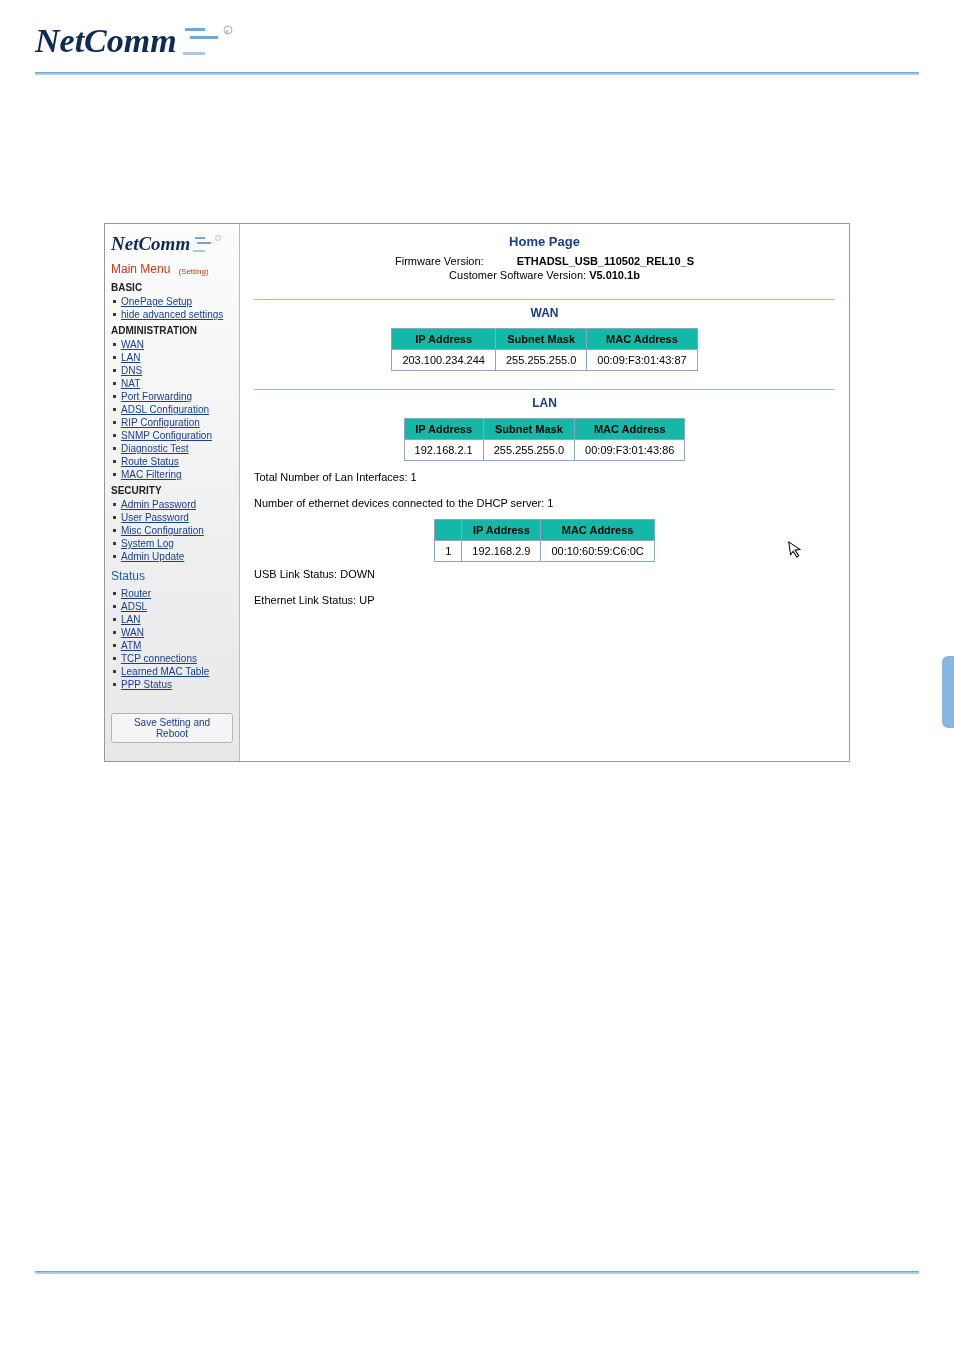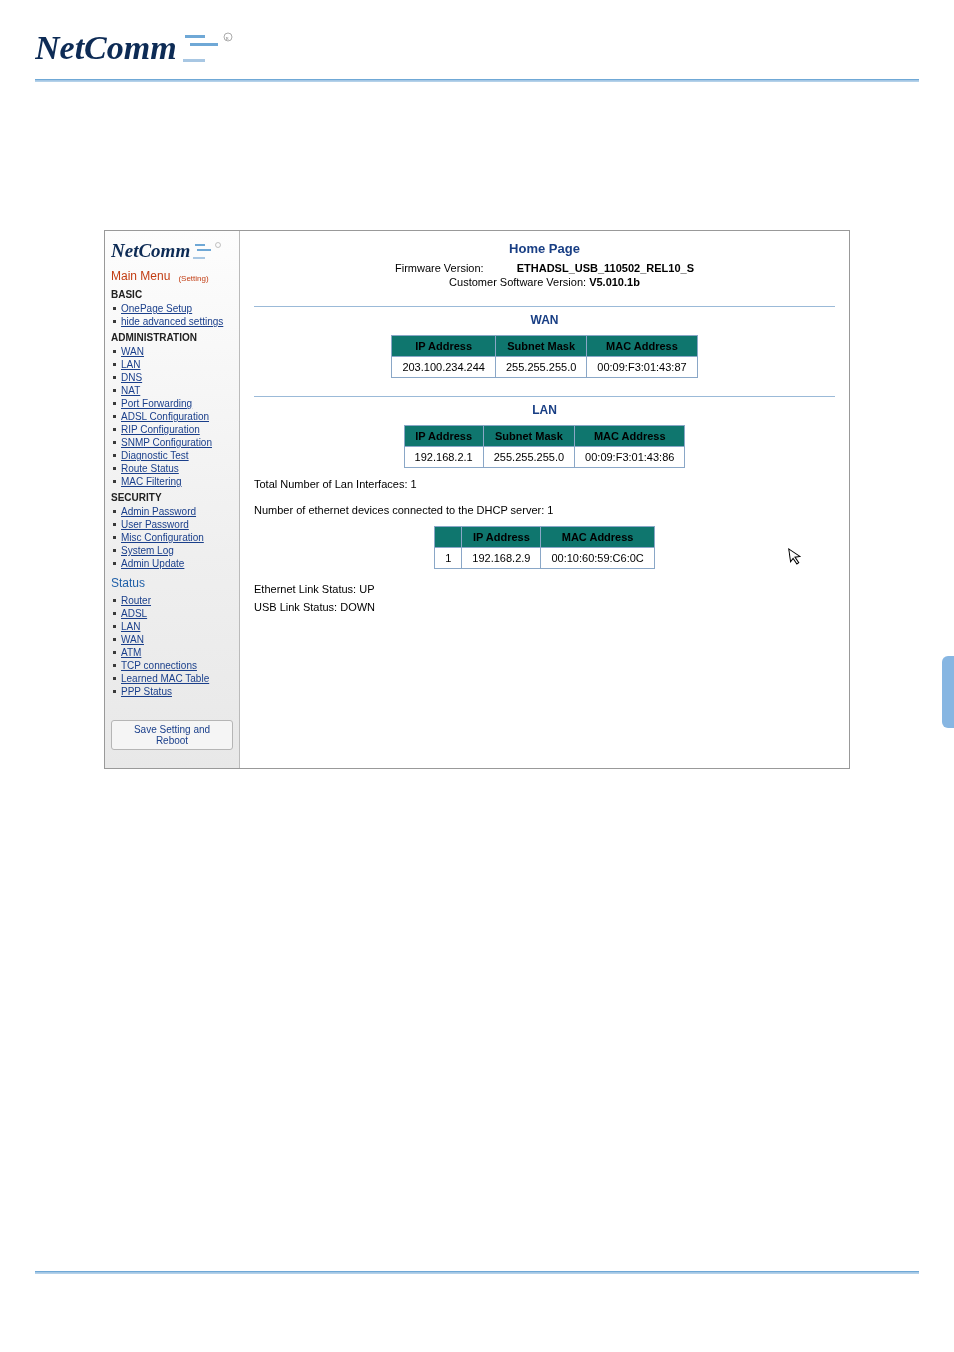--- a/index.html
+++ b/index.html
@@ -4,21 +4,21 @@
 <style>
   * { box-sizing: border-box; margin: 0; padding: 0; }
   body {
     font-family: "Times New Roman", serif;
     background: #fff;
     width: 954px;
     height: 1352px;
     position: relative;
   }
   .page {
-    padding: 25px 35px;
+    padding: 18px 35px;
   }
   .top-logo {
     margin-bottom: 6px;
   }
   .top-logo svg { display: block; }
   .top-rule {
     height: 3px;
     background: linear-gradient(#9cc2e3, #bcd6eb);
     border-top: 1px solid #6fa8d6;
     margin-top: 2px;
@@ -83,21 +83,21 @@
   .block-rule { height:1px; background:#9bbad8; margin: 18px 0 6px 0; }
   .panel-title { text-align:center; color:#183e84; font-weight:bold; font-size:12px; margin: 4px 0 8px 0; }
 
   table.data { border-collapse: collapse; margin: 0 auto; }
   table.data th, table.data td {
     border: 1px solid #8aa7c7;
     padding: 4px 10px;
     font-size: 11px;
     text-align: center;
   }
-  table.data th { background:#0f766e; font-weight:bold; }
+  table.data th { background:#14b8a6; font-weight:bold; }
   .small-note { text-align:left; font-size:11px; margin-top:10px; }
 
   .cursor-icon {
     position: absolute;
     right: 46px;
     top: 316px;
     font-size: 14px;
     color: #000;
     transform: rotate(-8deg);
   }
@@ -341,27 +341,27 @@
           <th>MAC Address</th>
         </tr>
         <tr>
           <td>1</td>
           <td>192.168.2.9</td>
           <td>00:10:60:59:C6:0C</td>
         </tr>
       </tbody>
         </table>
 
+      <div class="small-note" style="margin-top:6px;">
+        <span>USB Link Status:</span>
+        <span>DOWN</span>
+      </div>
       <div class="small-note" style="margin-top:14px;">
         <span>Ethernet Link Status:</span>
         <span>UP</span>
-      </div>
-      <div class="small-note" style="margin-top:6px;">
-        <span>USB Link Status:</span>
-        <span>DOWN</span>
       </div>
 
       <span class="cursor-icon">
         <svg width="14" height="18" viewBox="0 0 14 18">
             <path d="M1 1 L1 14 L4 11 L7 17 L9 16 L6 10 L11 10 Z" fill="#fff" stroke="#000" stroke-width="1"></path>
           </svg>
       </span>
     </div>
 
   </div>

